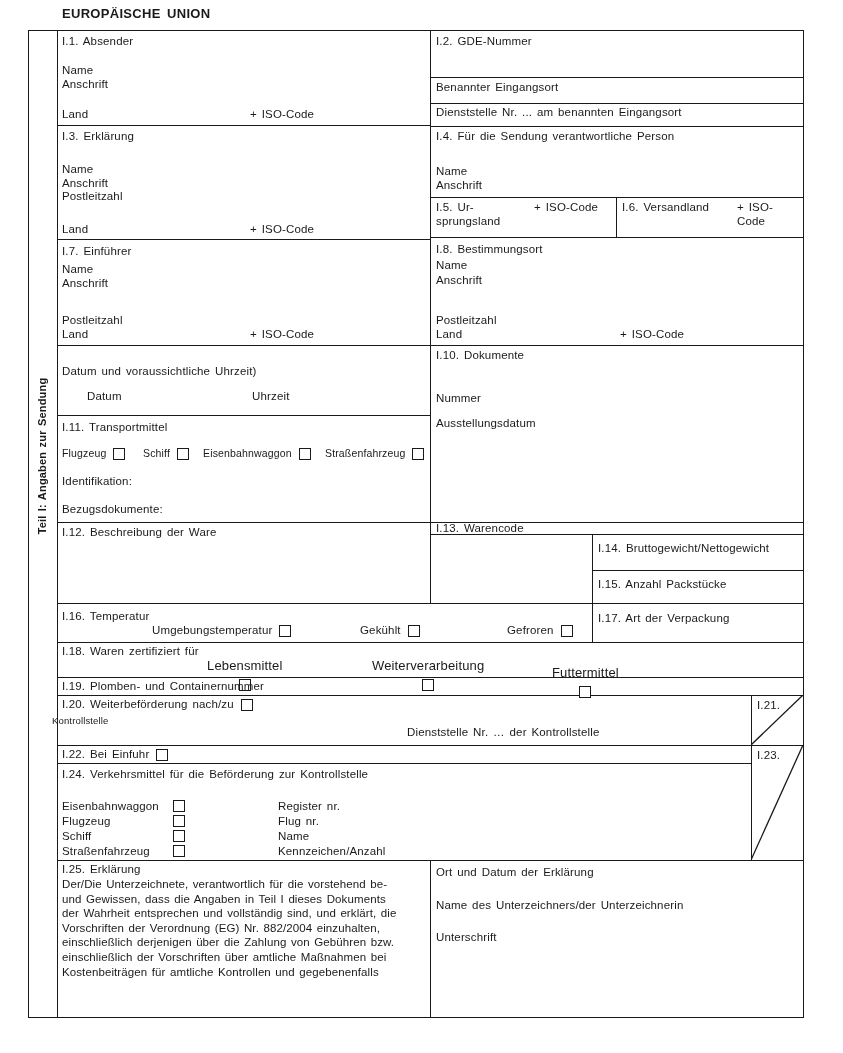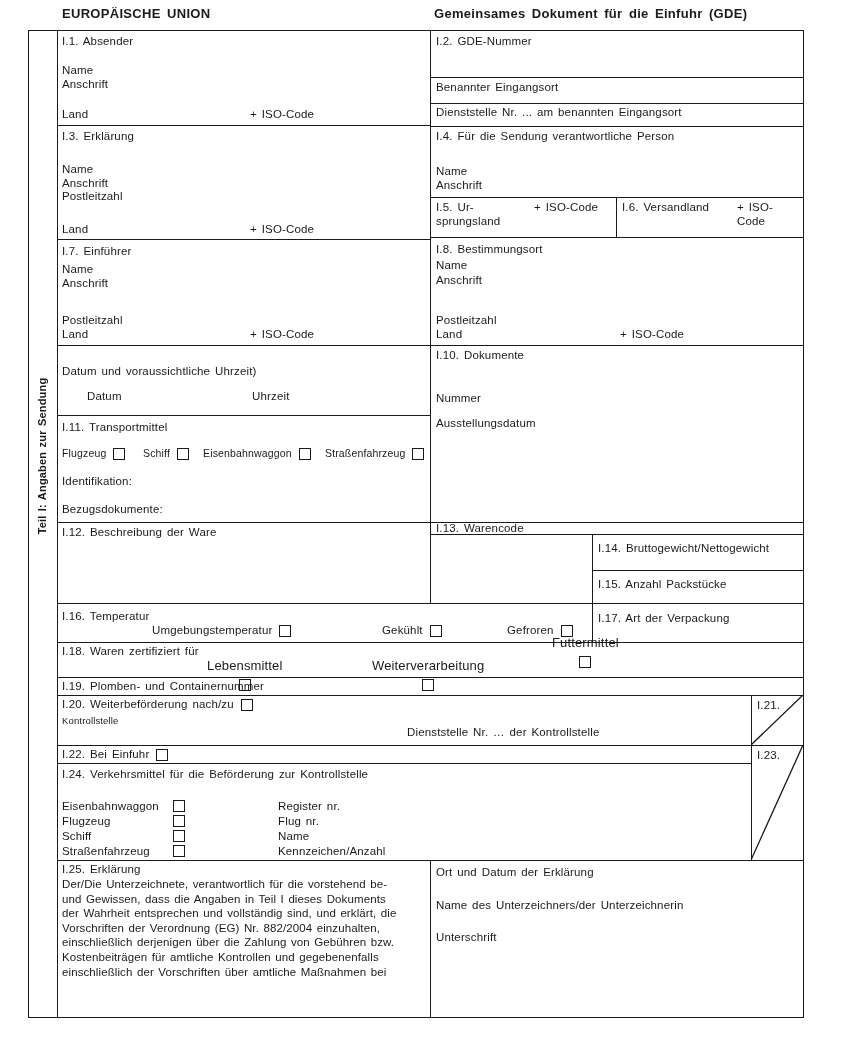--- a/index.html
+++ b/index.html
@@ -58,21 +58,20 @@
       <div class="vl" style="left: 57px; top: 30px; height: 988px;"></div>
       <div class="vl" style="left: 803px; top: 30px; height: 988px;"></div>
       <div class="vl" style="left: 430px; top: 30px; height: 574px;"></div>
       <div class="vl" style="left: 430px; top: 860px; height: 157px;"></div>
       <div class="vl" style="left: 616px; top: 197px; height: 41px;"></div>
       <div class="vl" style="left: 592px; top: 534px; height: 109px;"></div>
       <div class="vl" style="left: 751px; top: 695px; height: 166px;"></div>
     </div>
 
   <div class="t hdr" style="left:62px;top:7px">EUROPÄISCHE UNION</div>
-  <div class="t hdr" style="left:434px;top:7px">Gemeinsames Dokument für die Einfuhr (GDE)</div>
 
   <div class="sidebar-wrap">
     <span>Teil I: Angaben zur Sendung</span>
   </div>
 
   <div class="t" style="left:62px;top:35px">I.1. Absender</div>
   <div class="t" style="left:62px;top:64px">Name</div>
   <div class="t" style="left:62px;top:78px">Anschrift</div>
   <div class="t" style="left:62px;top:108px">Land</div>
   <div class="t" style="left:250px;top:108px">+ ISO-Code</div>
@@ -144,51 +143,51 @@
   <div class="t" style="left:62px;top:526px">I.12. Beschreibung der Ware</div>
   <div class="t" style="left:436px;top:523px;line-height:11px">I.13. Warencode</div>
   <div class="t" style="left:598px;top:542px">I.14. Bruttogewicht/Nettogewicht</div>
   <div class="t" style="left:598px;top:578px">I.15. Anzahl Packstücke</div>
 
   <div class="t" style="left:62px;top:610px">I.16. Temperatur</div>
   <div class="t cbg" style="left:152px;top:624px">
     <span>Umgebungstemperatur</span>
     <span class="cb"></span>
   </div>
-  <div class="t cbg" style="left:382px;top:624px">
+  <div class="t cbg" style="left:360px;top:624px">
     <span>Gekühlt</span>
     <span class="cb"></span>
   </div>
   <div class="t cbg" style="left:507px;top:624px">
     <span>Gefroren</span>
     <span class="cb"></span>
   </div>
   <div class="t" style="left:598px;top:612px">I.17. Art der Verpackung</div>
 
   <div class="t" style="left:62px;top:645px">I.18. Waren zertifiziert für</div>
   <div class="t cbg f11" style="left:207px;top:659px">
     <span>Lebensmittel</span>
     <span class="cb"></span>
   </div>
   <div class="t cbg f11" style="left:372px;top:659px">
     <span>Weiterverarbeitung</span>
     <span class="cb"></span>
   </div>
-  <div class="t cbg f11" style="left:552px;top:636px">
+  <div class="t cbg f11" style="left:552px;top:666px">
     <span>Futtermittel</span>
     <span class="cb"></span>
   </div>
 
   <div class="t" style="left:62px;top:680px">I.19. Plomben- und Containernummer</div>
 
   <div class="t cbg" style="left:62px;top:698px">
     <span>I.20. Weiterbeförderung nach/zu</span>
     <span class="cb"></span>
   </div>
-  <div class="t sm" style="left:62px;top:714px">Kontrollstelle</div>
+  <div class="t sm" style="left:52px;top:714px">Kontrollstelle</div>
   <div class="t" style="left:407px;top:726px">Dienststelle Nr. … der Kontrollstelle</div>
   <div class="t" style="left:757px;top:699px">I.21.</div>
   <svg class="diag" style="left:751px;top:695px" width="53" height="51">
     <line x1="0" y1="50" x2="52" y2="0" stroke="#1a1a1a" stroke-width="1.3"></line>
   </svg>
 
   <div class="t cbg" style="left:62px;top:748px">
     <span>I.22. Bei Einfuhr</span>
     <span class="cb"></span>
   </div>
@@ -219,20 +218,20 @@
     <span class="lv">Kennzeichen/Anzahl</span>
   </div>
 
   <div class="t" style="left:62px;top:863px">I.25. Erklärung</div>
   <div class="decl">
     <div>Der/Die Unterzeichnete, verantwortlich für die vorstehend be-</div>
     <div>und Gewissen, dass die Angaben in Teil I dieses Dokuments</div>
     <div>der Wahrheit entsprechen und vollständig sind, und erklärt, die</div>
     <div>Vorschriften der Verordnung (EG) Nr. 882/2004 einzuhalten,</div>
     <div>einschließlich derjenigen über die Zahlung von Gebühren bzw.</div>
+    <div>einschließlich der Vorschriften über amtliche Maßnahmen bei</div>
     <div>Kostenbeiträgen für amtliche Kontrollen und gegebenenfalls</div>
-    <div>einschließlich der Vorschriften über amtliche Maßnahmen bei</div>
   </div>
   <div class="t" style="left:436px;top:866px">Ort und Datum der Erklärung</div>
   <div class="t" style="left:436px;top:899px">Name des Unterzeichners/der Unterzeichnerin</div>
   <div class="t" style="left:436px;top:931px">Unterschrift</div>
 
 </div>
 
 </body></html>

